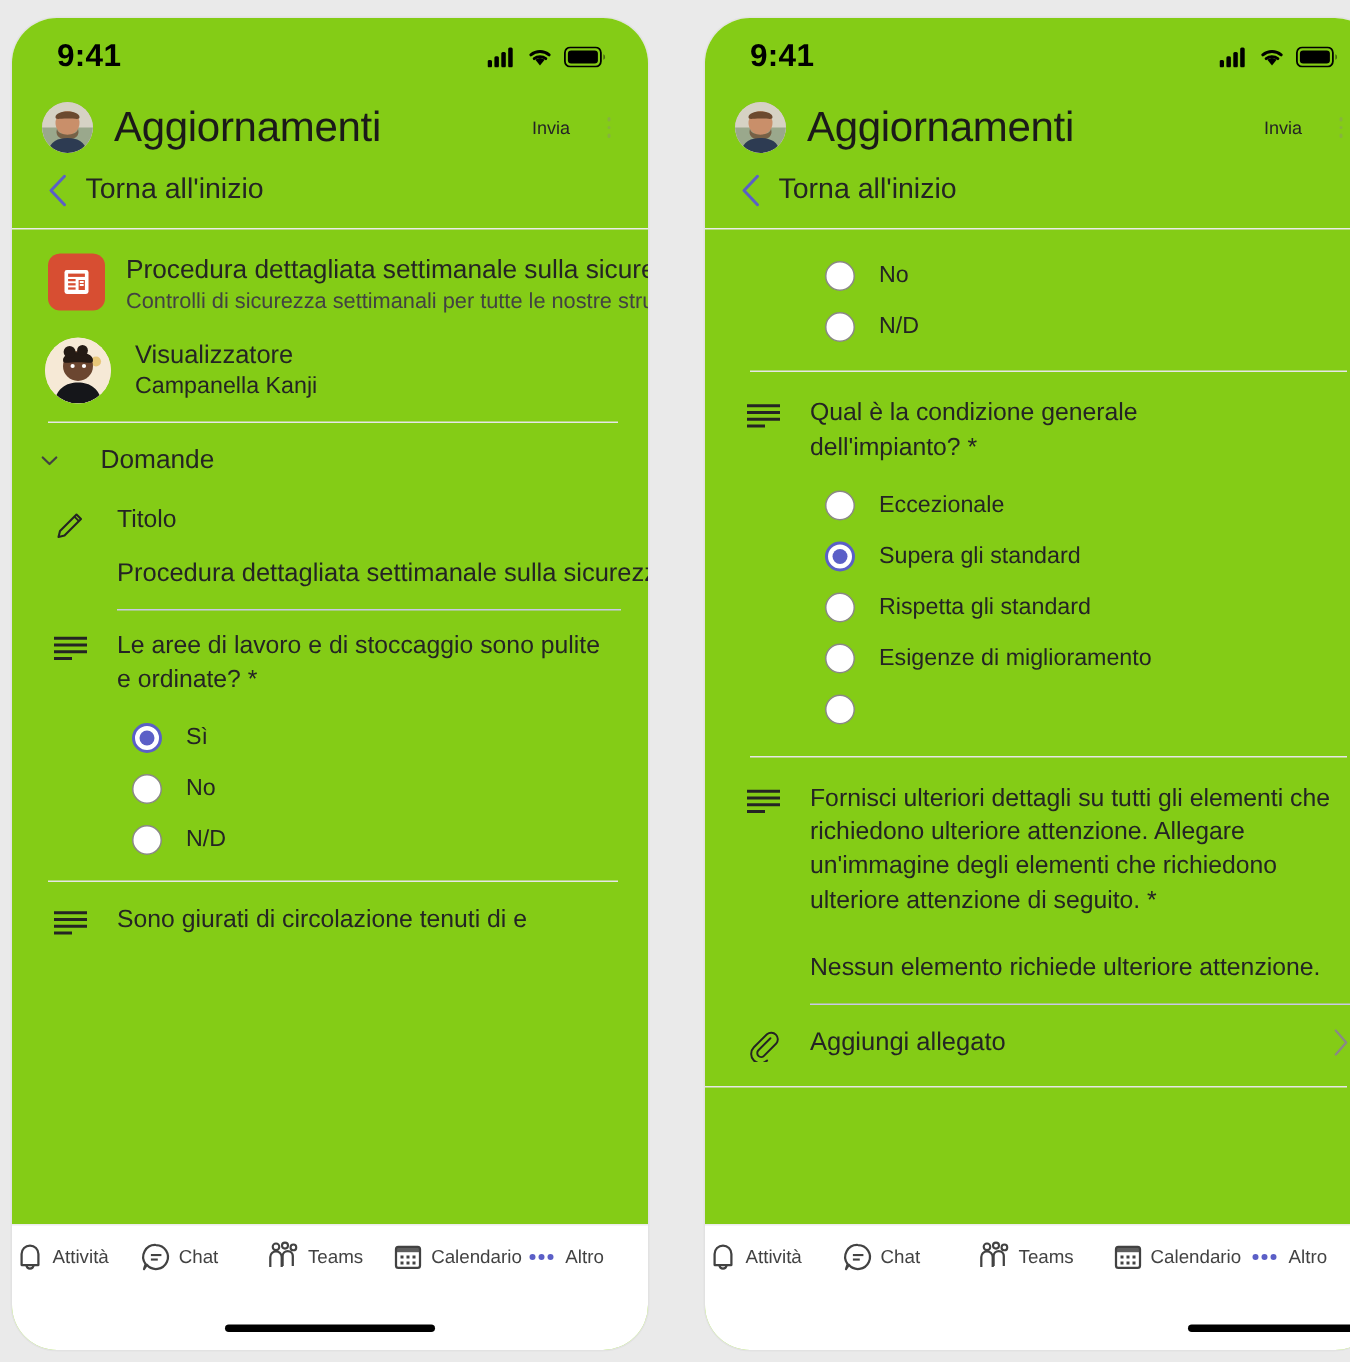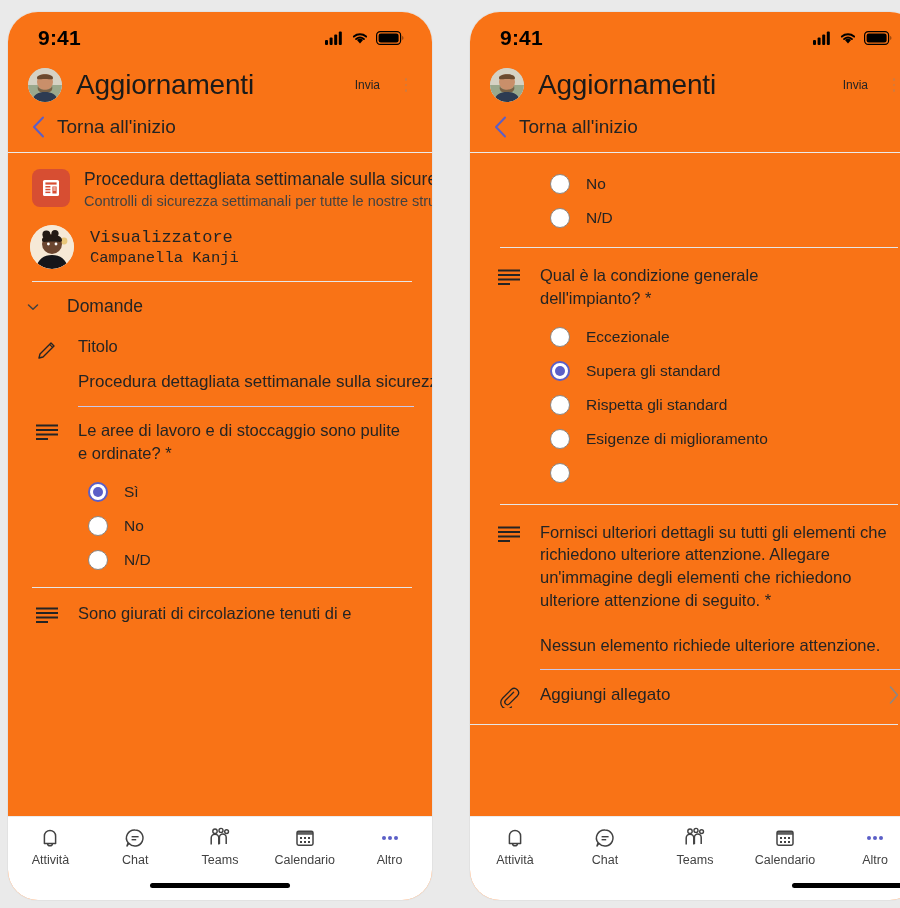--- a/index.html
+++ b/index.html
@@ -16,21 +16,21 @@
   .phone{
     position:absolute;
     background:#ffffff;
     border-radius:30px;
     overflow:hidden;
     box-shadow:0 0 0 1px rgba(0,0,0,0.03);
   }
   .phone-left{left:8px;top:12px;width:424px;height:888px;}
   .phone-right{left:470px;top:12px;width:450px;height:888px;}
 
-  .screen{position:relative;width:100%;height:100%;overflow:hidden;background:#f97316;}
+  .screen{position:relative;width:100%;height:100%;overflow:hidden;background:#84cc16;}
 
   
   .statusbar{
     height:46px;display:flex;align-items:center;justify-content:space-between;
     padding:6px 28px 0 30px;box-sizing:border-box;
   }
   .clock{font-size:21px;font-weight:bold;color:#000;letter-spacing:0.2px;}
   .sysicons{display:flex;align-items:center;gap:7px;}
 
   
@@ -71,21 +71,21 @@
   
   .formhead{display:flex;align-items:flex-start;padding:16px 20px 10px 24px;gap:14px;}
   .appicon{
     width:38px;height:38px;border-radius:8px;background:#d74e32;flex:0 0 auto;
     display:flex;align-items:center;justify-content:center;
   }
   .formtitles{min-width:0;}
   .form-t{font-size:17.5px;color:#242424;white-space:nowrap;}
   .form-s{font-size:14.5px;color:#424242;margin-top:3px;white-space:nowrap;}
 
-  .personrow{display:flex;align-items:center;padding:6px 20px 12px 22px;gap:16px;font-family:Liberation Mono, monospace;}
+  .personrow{display:flex;align-items:center;padding:6px 20px 12px 22px;gap:16px;}
   .person-av{width:44px;height:44px;border-radius:50%;overflow:hidden;flex:0 0 auto;background:#f2e6d8;}
   .person-av svg{display:block;width:100%;height:100%;}
   .role{font-size:17px;color:#242424;}
   .pname{font-size:15.5px;color:#242424;margin-top:2px;}
 
   .sep{height:1px;background:#e6e6e6;margin:0 20px 0 24px;}
 
   .section-head{display:flex;align-items:center;gap:27px;padding:14px 0 6px 18px;}
   .section-head .lbl{font-size:17.5px;color:#242424;}
 
@@ -113,21 +113,21 @@
   .rlabel{font-size:15.5px;color:#242424;white-space:nowrap;}
 
   .attachrow{display:flex;align-items:center;padding:12px 20px 12px 26px;gap:18px;}
   .attach-lbl{font-size:17px;color:#242424;flex:1 1 auto;}
 
   
   .navbar{
     position:absolute;left:0;right:0;bottom:0;height:84px;background:#fff;
     border-top:1px solid #ececec;display:flex;align-items:flex-start;padding-top:9px;box-sizing:border-box;
   }
-  .navitem{flex:1 1 0;display:flex;flex-direction:column;align-items:center;gap:3px;}
+  .navitem{flex:1 1 0;display:flex;align-items:center;gap:3px;}
   .navlbl{font-size:12.5px;color:#424242;}
   .navlbl.accent{color:#424242;}
   .homebar{
     position:absolute;left:50%;bottom:12px;transform:translateX(-50%);
     width:140px;height:5px;border-radius:3px;background:#000;
   }
 </style>
 </head>
 <body>
 

